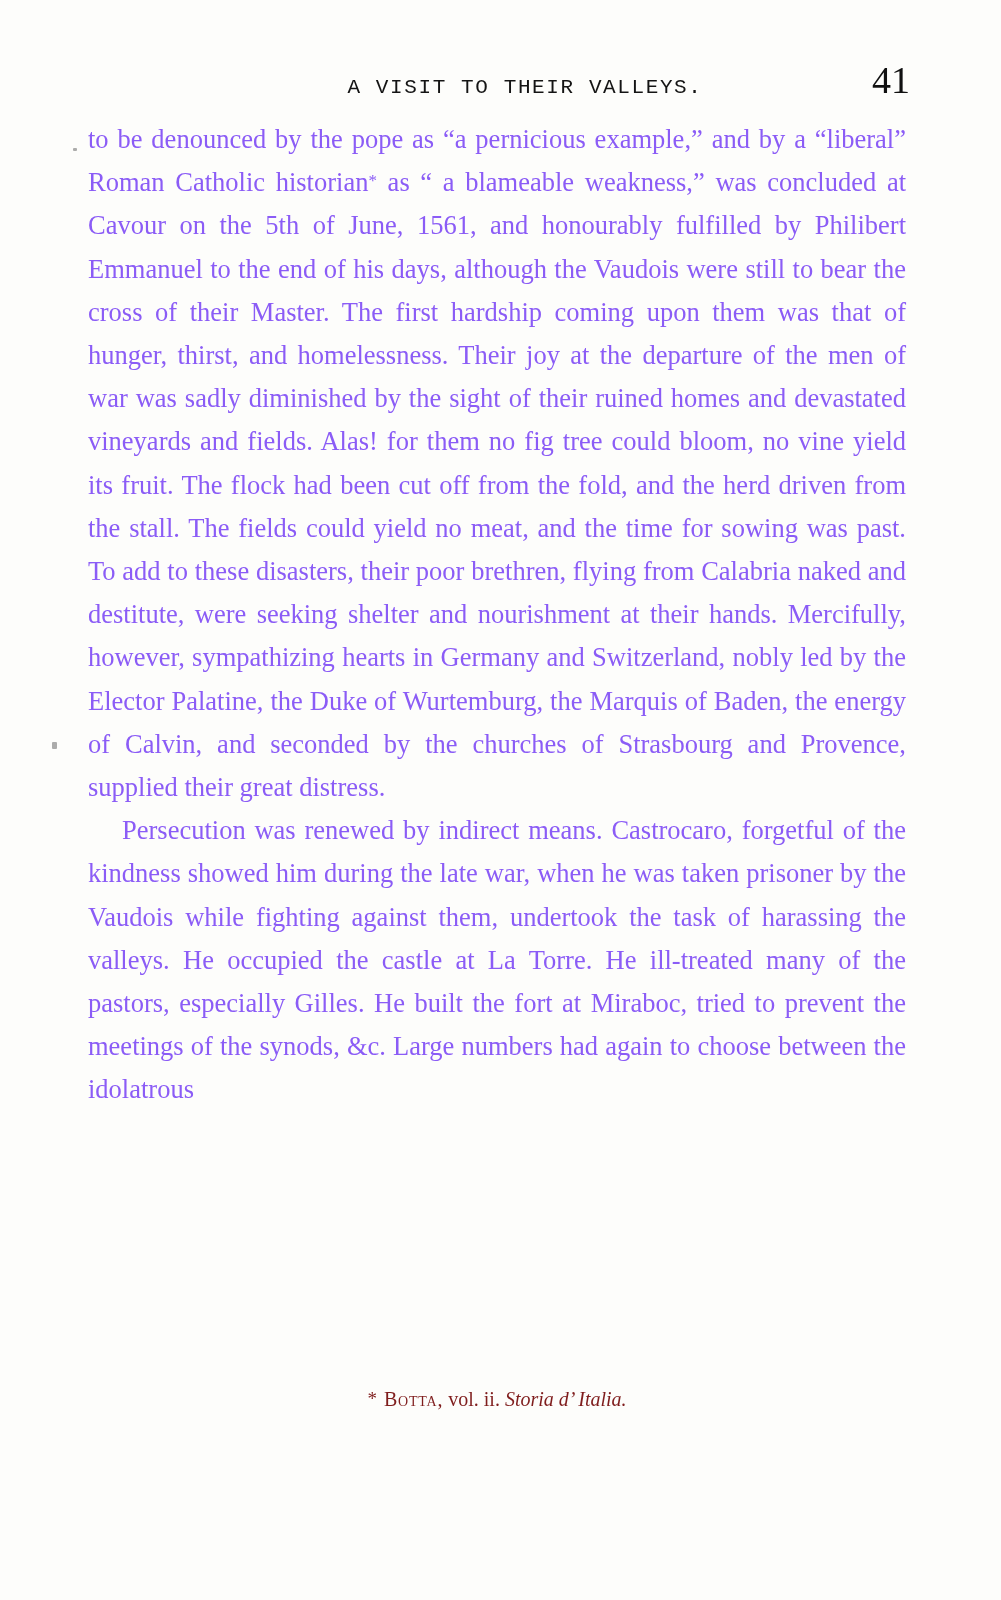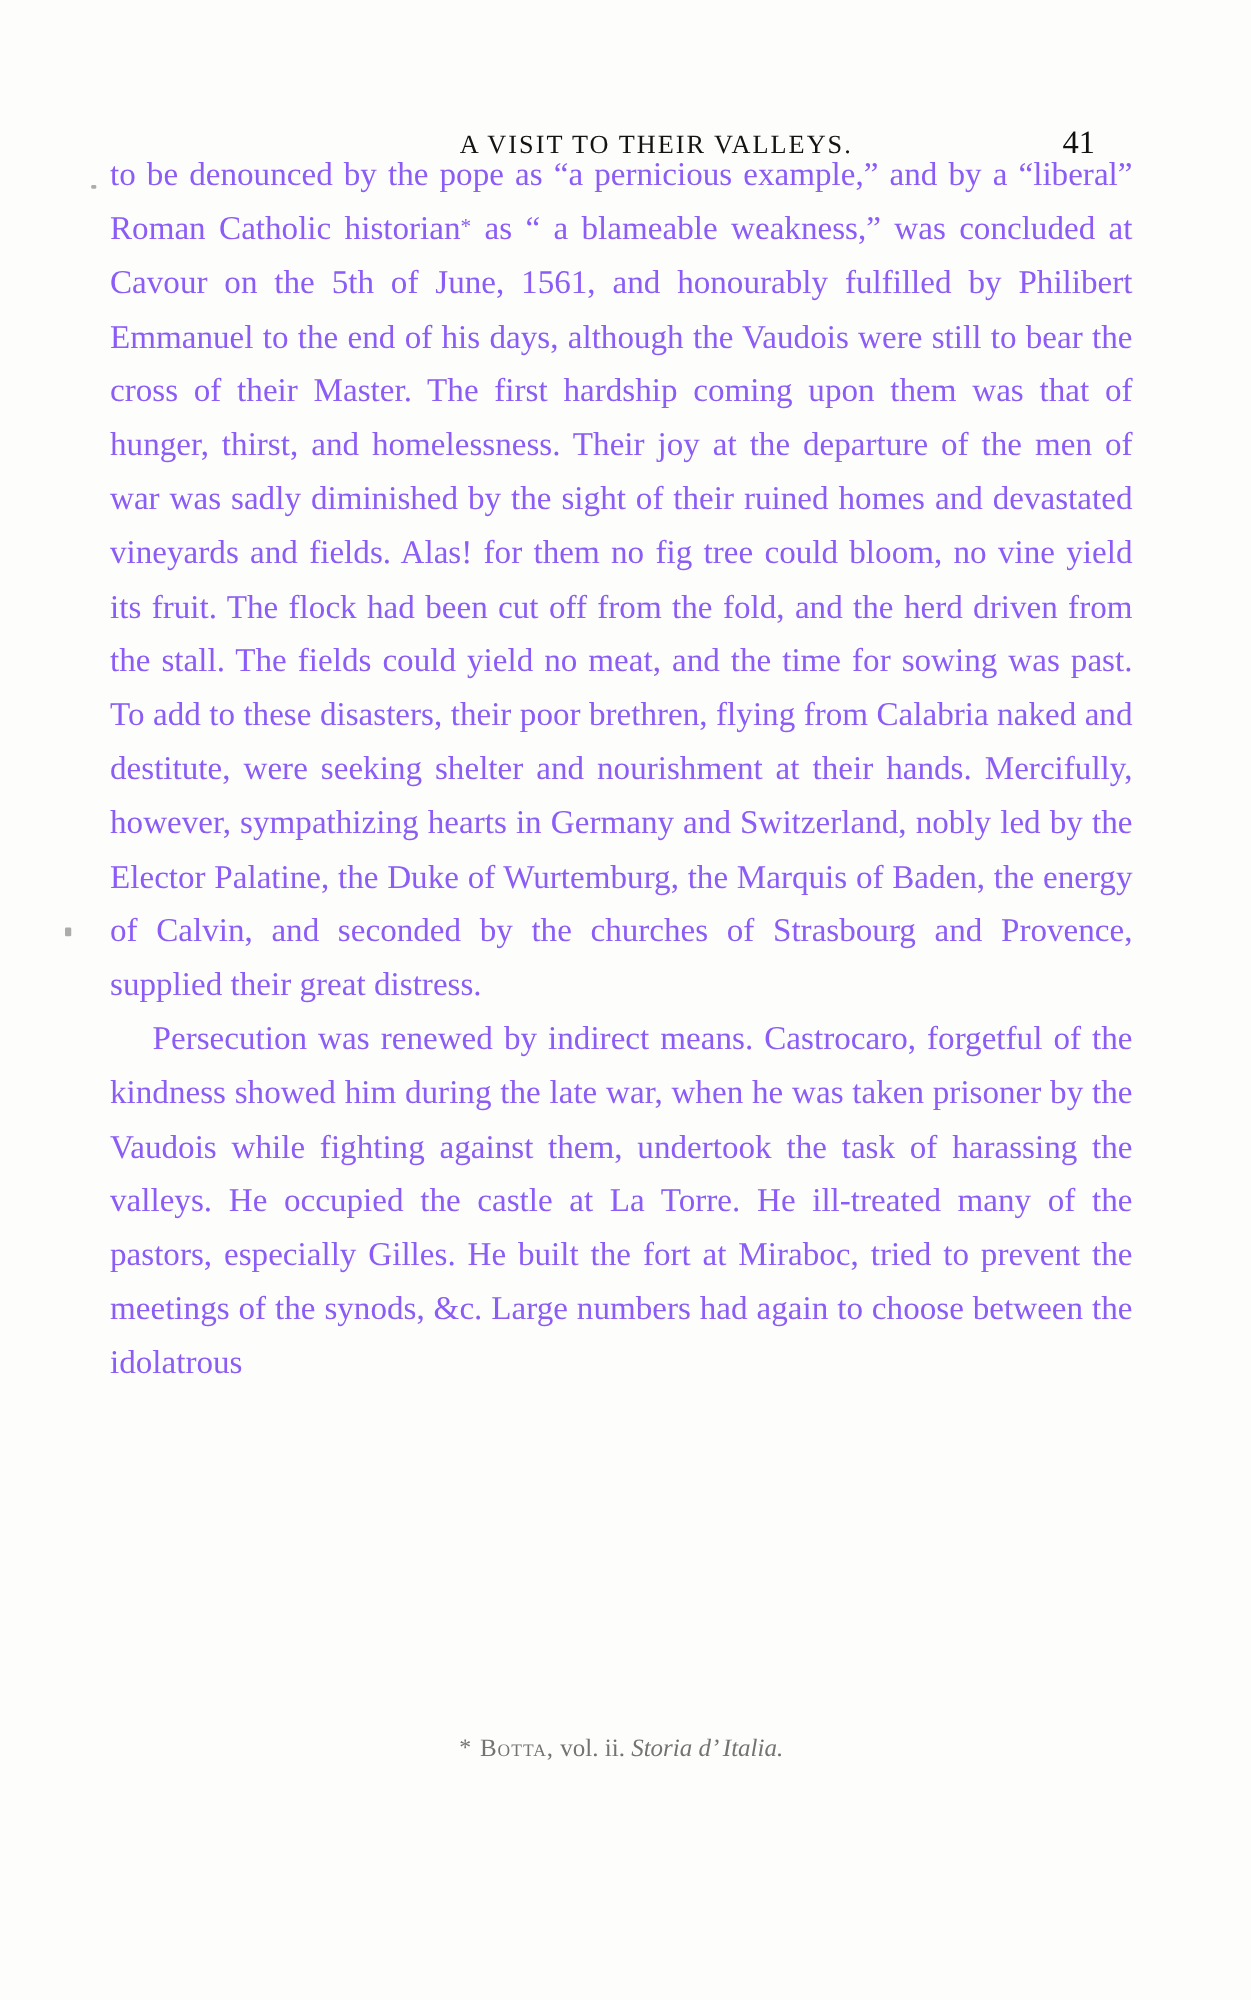--- a/index.html
+++ b/index.html
@@ -32,28 +32,28 @@
     justify-content: flex-start;
   }
   .running-title {
     flex: 1;
     text-align: center;
     font-variant: small-caps;
     font-size: 21px;
     letter-spacing: 1.6px;
     padding-left: 110px;
     color: #141414;
+    font-family: Liberation Mono, monospace;
   }
   .folio {
-    font-size: 26px;
+    font-size: 38px;
     font-family: "Liberation Serif", serif;
     color: #111;
     width: 60px;
-    text-align: left;
-    margin-top: 41px;
+    text-align: right;
   }
   .body-text {
     position: absolute;
     top: 118px;
     left: 88px;
     width: 818px;
     font-size: 26.5px;
     line-height: 43.2px;
     text-align: justify;
     color: #8b5cf6;
@@ -66,21 +66,21 @@
   .para.indent {
     text-indent: 34px;
   }
   .footnote {
     position: absolute;
     top: 1388px;
     left: 88px;
     width: 818px;
     text-align: center;
     font-size: 20px;
-    color: #737373;
+    color: #7f1d1d;
     font-variant: normal;
   }
   .footnote .star {
     font-size: 19px;
     vertical-align: 1px;
     margin-right: 7px;
   }
   .footnote .author {
     font-variant: small-caps;
     letter-spacing: 0.8px;

